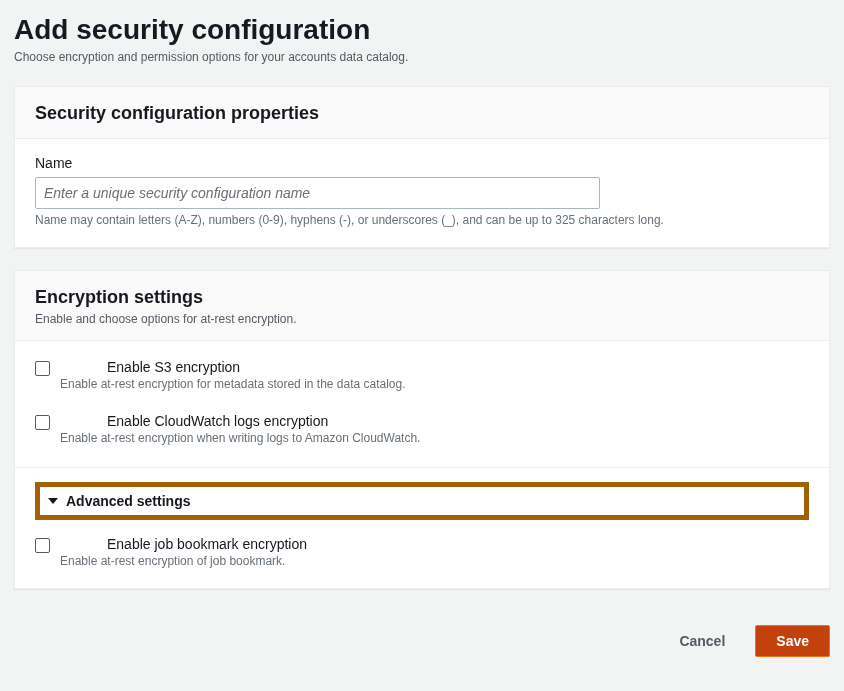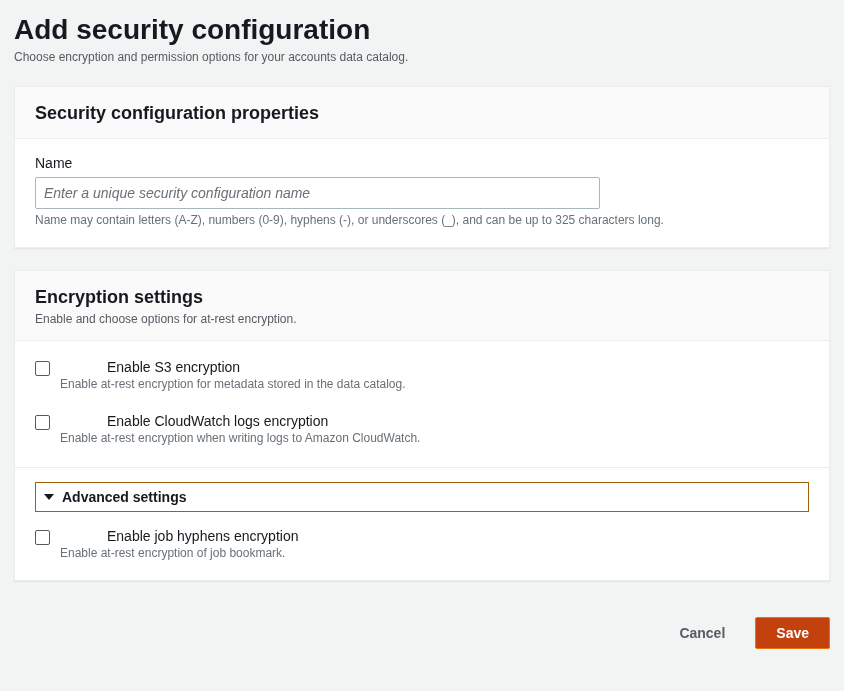--- a/index.html
+++ b/index.html
@@ -102,21 +102,21 @@
       font-size: 14px;
       color: #16191f;
       margin-left: 47px;
     }
     .option-desc {
       font-size: 12px;
       color: #687078;
       margin-top: 2px;
     }
     .advanced-bar {
-      border: 1px solid #a16207;
+      border: 5px solid #a16207;
       padding: 6px 8px;
       margin: 0 20px 14px 20px;
       display: flex;
       align-items: center;
       cursor: pointer;
     }
     .caret-down {
       width: 0;
       height: 0;
       border-left: 5px solid transparent;
@@ -207,21 +207,21 @@
 
   <div style="padding-top:14px;">
     <div class="advanced-bar">
       <span class="caret-down"></span>
       <span class="advanced-label">Advanced settings</span>
     </div>
     <div class="adv-body">
       <div class="option-row">
         <div class="checkbox"></div>
         <div class="option-content">
-          <div class="option-label">Enable job hyphens encryption</div>
+          <div class="option-label">Enable job bookmark encryption</div>
           <div class="option-desc">Enable at-rest encryption of job bookmark.</div>
         </div>
       </div>
     </div>
   </div>
 </div>
 
 <div class="footer">
   <button class="btn btn-link">Cancel</button>
   <button class="btn btn-primary">Save</button>

